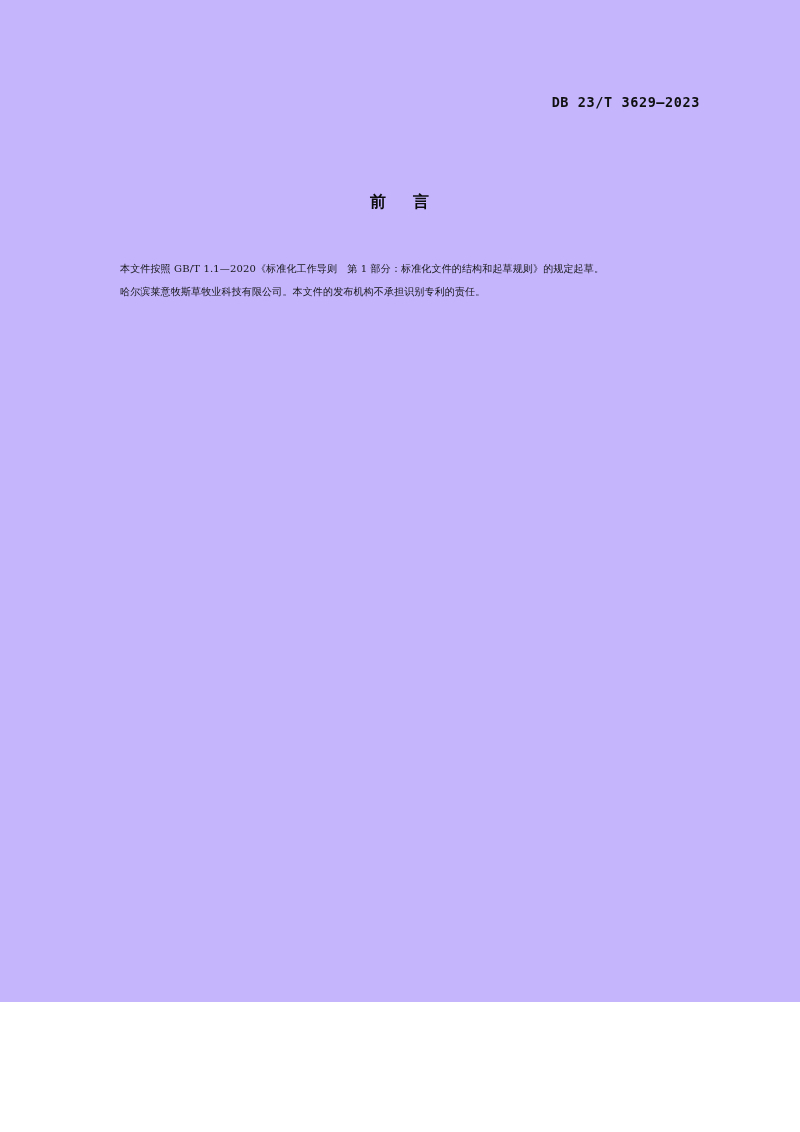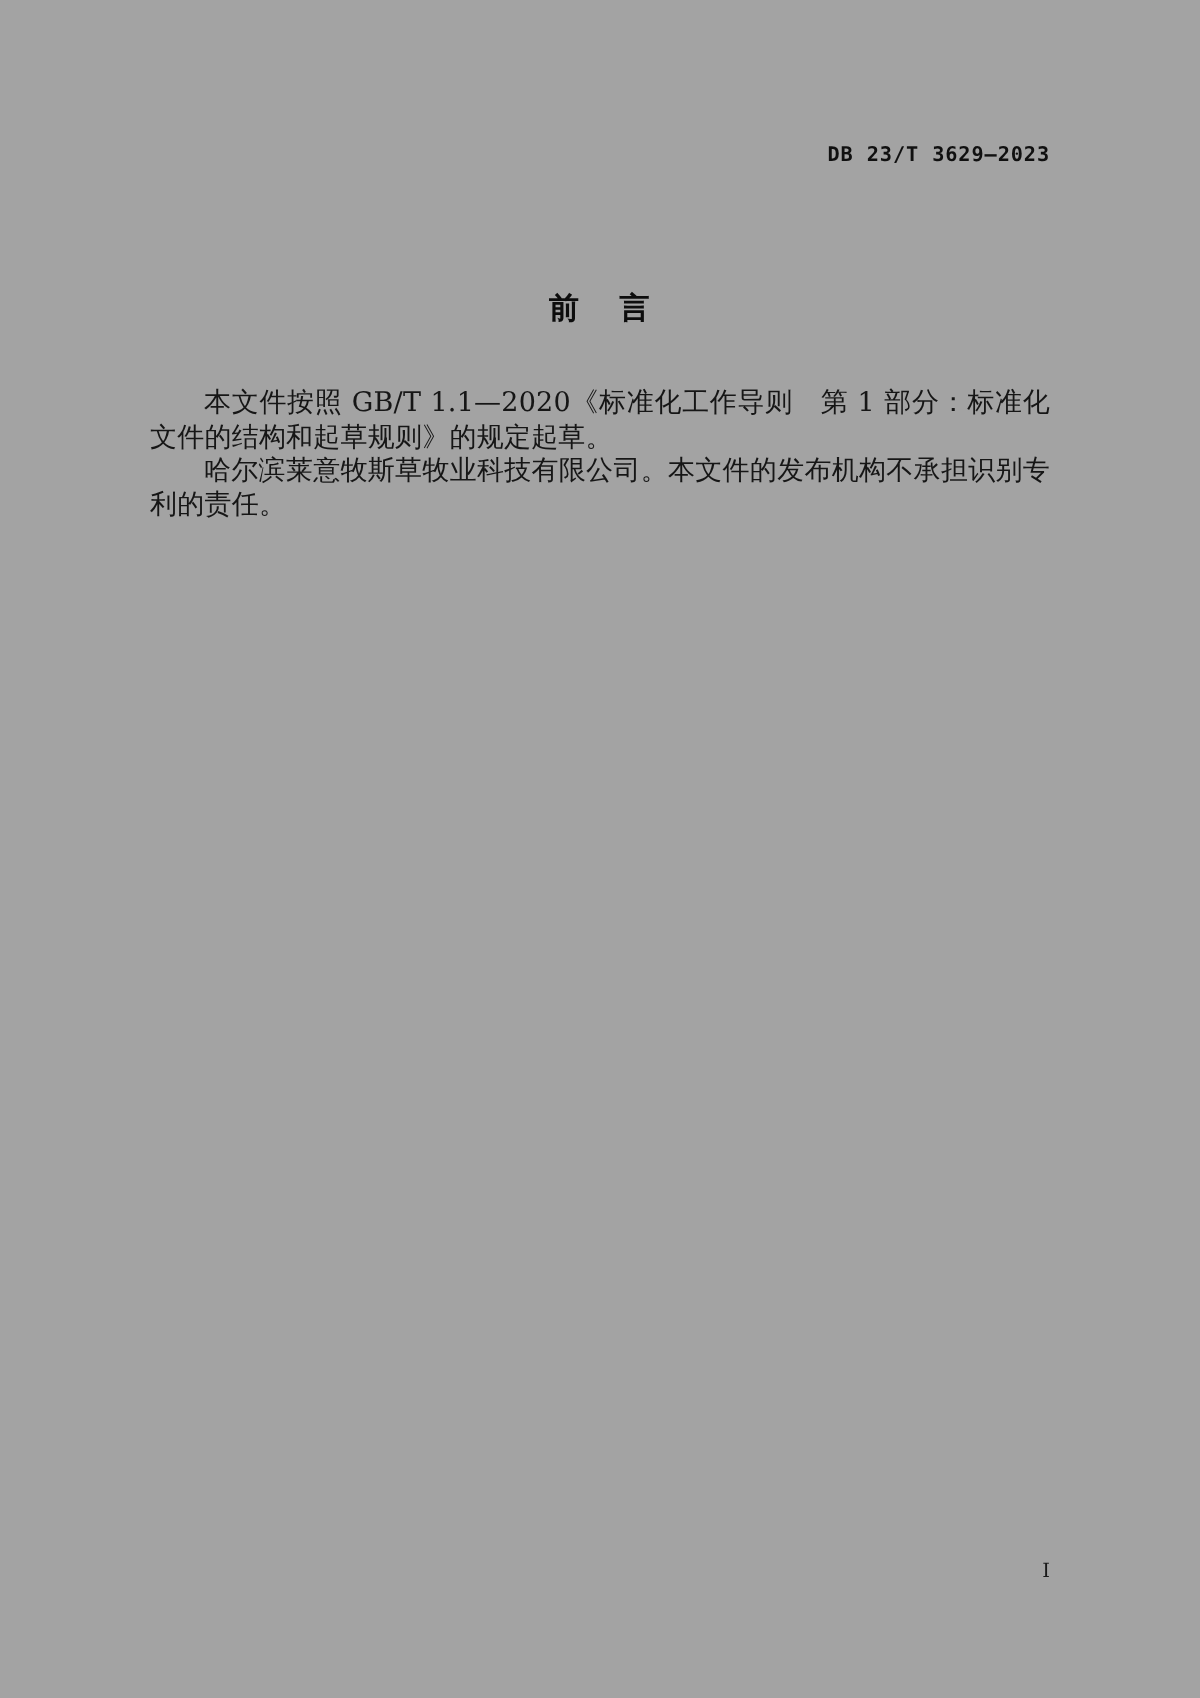--- a/index.html
+++ b/index.html
@@ -7,22 +7,22 @@
     padding: 0;
     background: #ffffff;
   }
   body {
     font-family: "DejaVu Serif", "Liberation Serif", serif;
     color: #1a1a1a;
   }
   .page {
     position: relative;
     width: 800px;
-    height: 1132px;
-    background: #a3a3a3;
+    height: 1002px;
+    background: #c4b5fd;
     overflow: hidden;
     box-sizing: border-box;
   }
 
   
   .page-header {
     position: absolute;
     top: 92px;
     left: 100px;
     right: 100px;
@@ -38,40 +38,40 @@
     white-space: nowrap;
   }
 
   
   .doc-title {
     position: absolute;
     top: 192px;
     left: 0;
     width: 100%;
     text-align: center;
-    font-size: 20px;
+    font-size: 16px;
     font-weight: 700;
     letter-spacing: 1px;
     color: #0d0d0d;
     font-family: "DejaVu Sans", "Liberation Sans", sans-serif;
   }
   .doc-title .gap {
     display: inline-block;
     width: 26px;
   }
 
   
   .body-block {
     position: absolute;
     top: 258px;
     left: 100px;
     width: 600px;
   }
   .para {
-    font-size: 18px;
+    font-size: 10px;
     line-height: 22.6px;
     text-align: justify;
     text-justify: inter-ideograph;
     text-indent: 2em;
     margin: 0;
     color: #161616;
     letter-spacing: 0.15px;
     word-break: break-all;
   }
 

